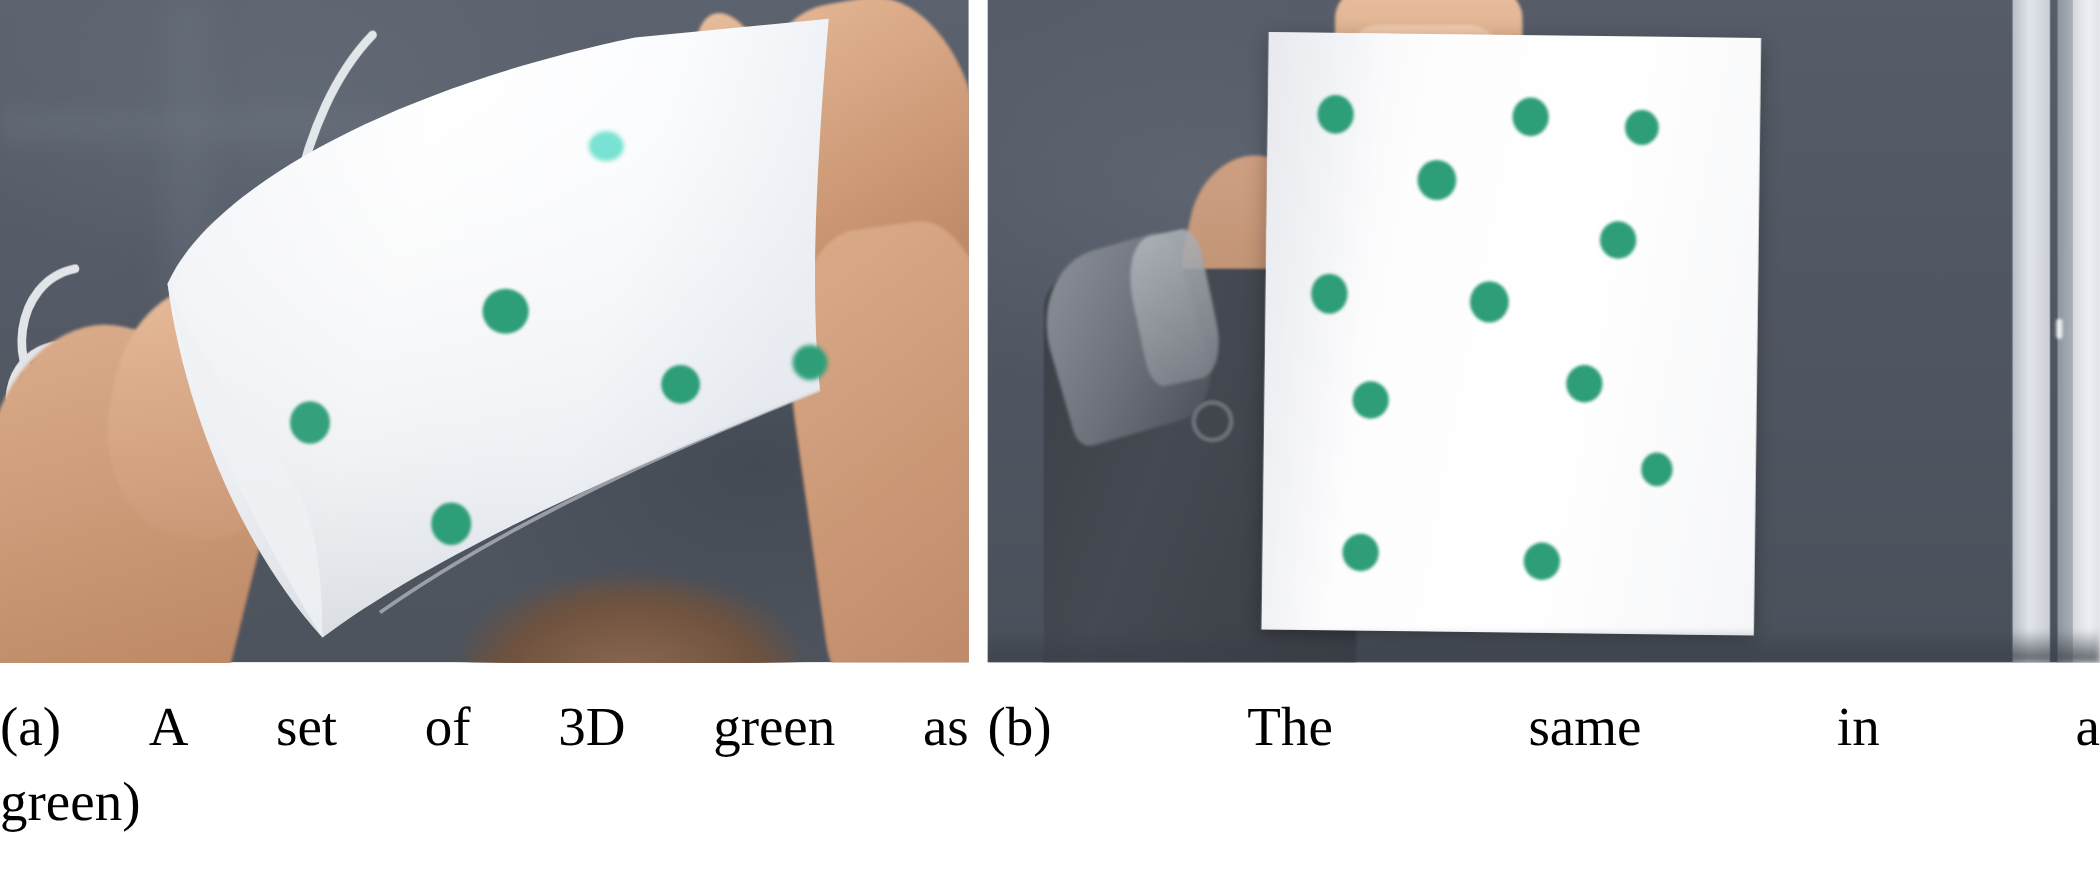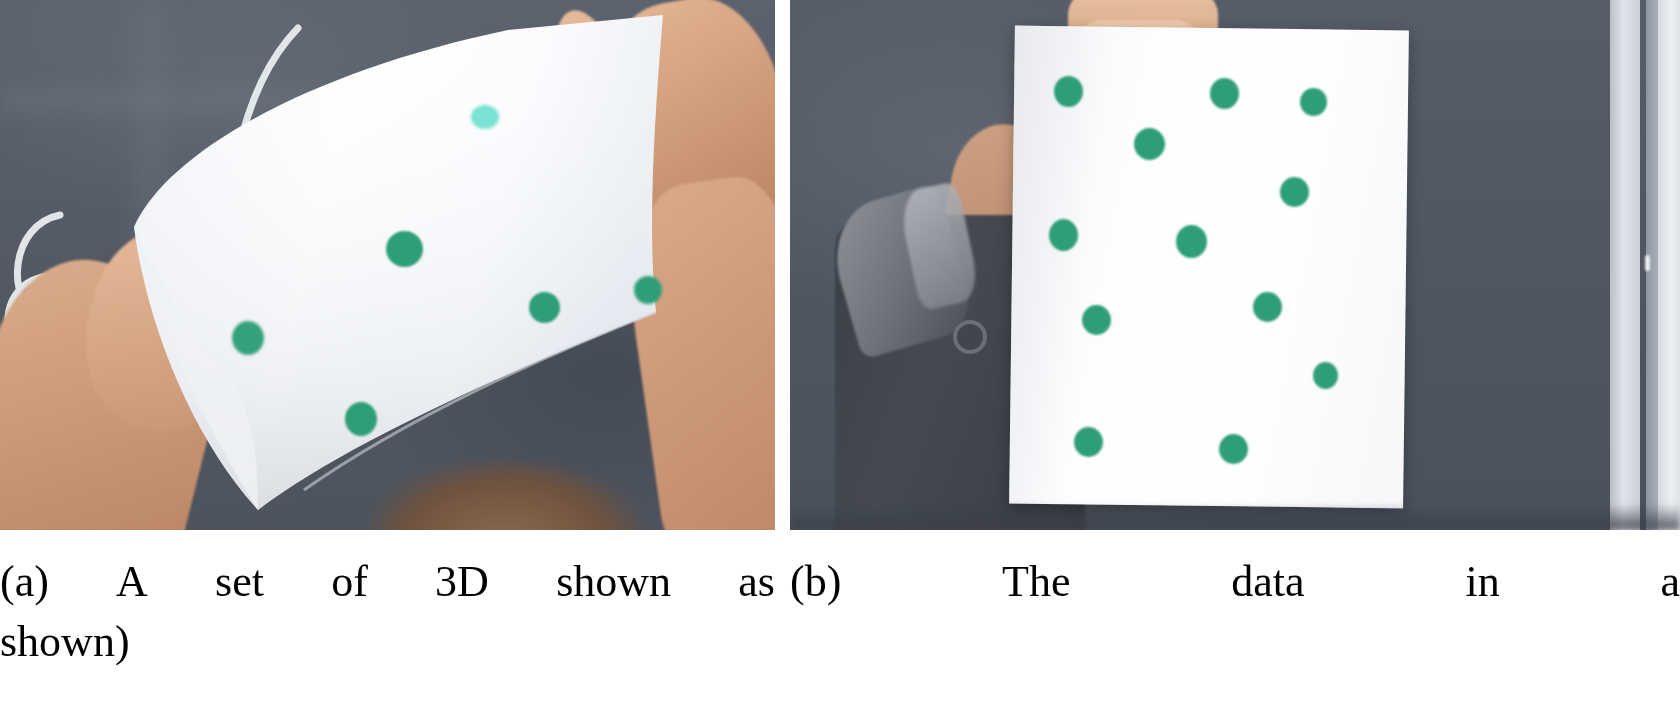--- a/index.html
+++ b/index.html
@@ -213,30 +213,30 @@
 
   <div class="captions">
 
     <div class="caption cap-a">
       <span class="cap-line cap-just">
         <span>(a)</span>
         <span>A</span>
         <span>set</span>
         <span>of</span>
         <span>3D</span>
-        <span>shown</span>
+        <span>green</span>
         <span>as</span>
       </span>
-      <span class="cap-line">shown)</span>
+      <span class="cap-line">green)</span>
     </div>
 
     <div class="caption cap-b">
       <span class="cap-line cap-just">
         <span>(b)</span>
         <span>The</span>
-        <span>data</span>
+        <span>same</span>
         <span>in</span>
         <span>a</span>
       </span>
     </div>
   </div>
 
 </div>
 
 </body></html>

